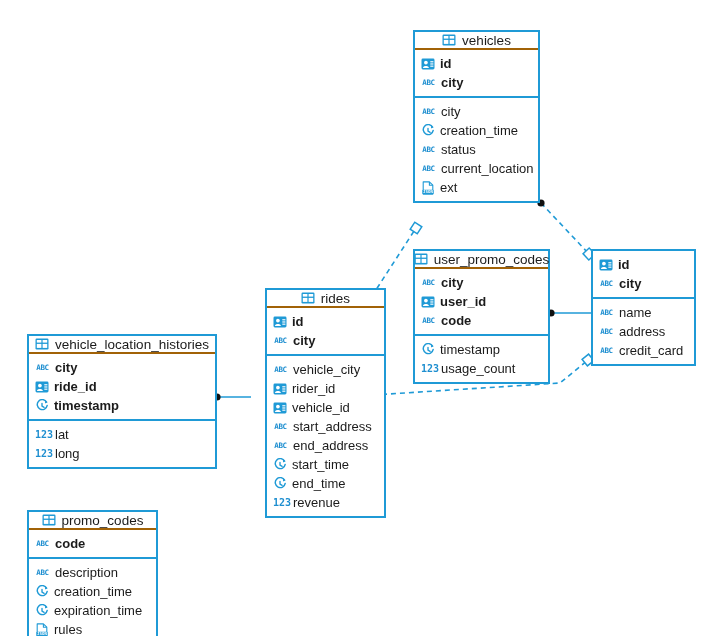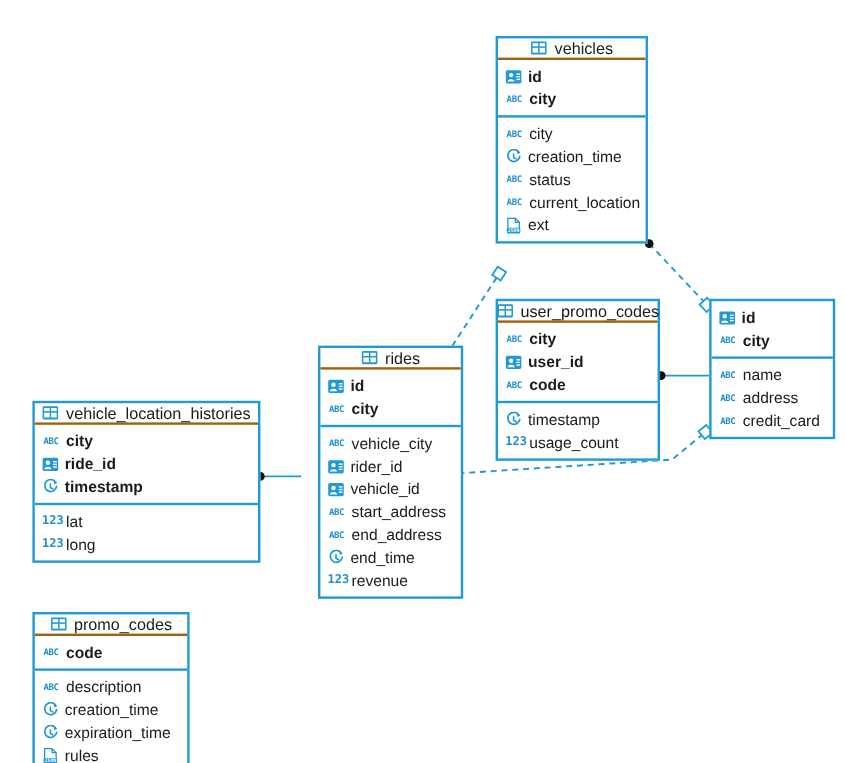--- a/index.html
+++ b/index.html
@@ -343,20 +343,30 @@
             <span class="col-name">end_address</span>
           </div>
           <div class="col-row">
             <span class="ico">
     <svg viewBox="0 0 14 14">
       <path d="M11.6 3.1 A5 5 0 1 0 12.2 6.4" fill="none" stroke="#1f9ad6" stroke-width="1.45" stroke-linecap="round"></path>
       <path d="M9.9 1.6 L12.4 3.3 L10.1 4.6 Z" fill="#1f9ad6"></path>
       <path d="M7 4.3 L7 7.2 L9.1 8.4" fill="none" stroke="#1f9ad6" stroke-width="1.35" stroke-linecap="round" stroke-linejoin="round"></path>
     </svg>
             </span>
+            <span class="col-name">start_time</span>
+          </div>
+          <div class="col-row">
+            <span class="ico">
+    <svg viewBox="0 0 14 14">
+      <path d="M11.6 3.1 A5 5 0 1 0 12.2 6.4" fill="none" stroke="#1f9ad6" stroke-width="1.45" stroke-linecap="round"></path>
+      <path d="M9.9 1.6 L12.4 3.3 L10.1 4.6 Z" fill="#1f9ad6"></path>
+      <path d="M7 4.3 L7 7.2 L9.1 8.4" fill="none" stroke="#1f9ad6" stroke-width="1.35" stroke-linecap="round" stroke-linejoin="round"></path>
+    </svg>
+            </span>
             <span class="col-name">end_time</span>
           </div>
           <div class="col-row">
             <span class="ico-num">123</span>
             <span class="col-name">revenue</span>
           </div>
         </div>
       </div>
       <div class="table-box" style="left: 27px; top: 334px; width: 190px;">
         <div class="tbl-header">

